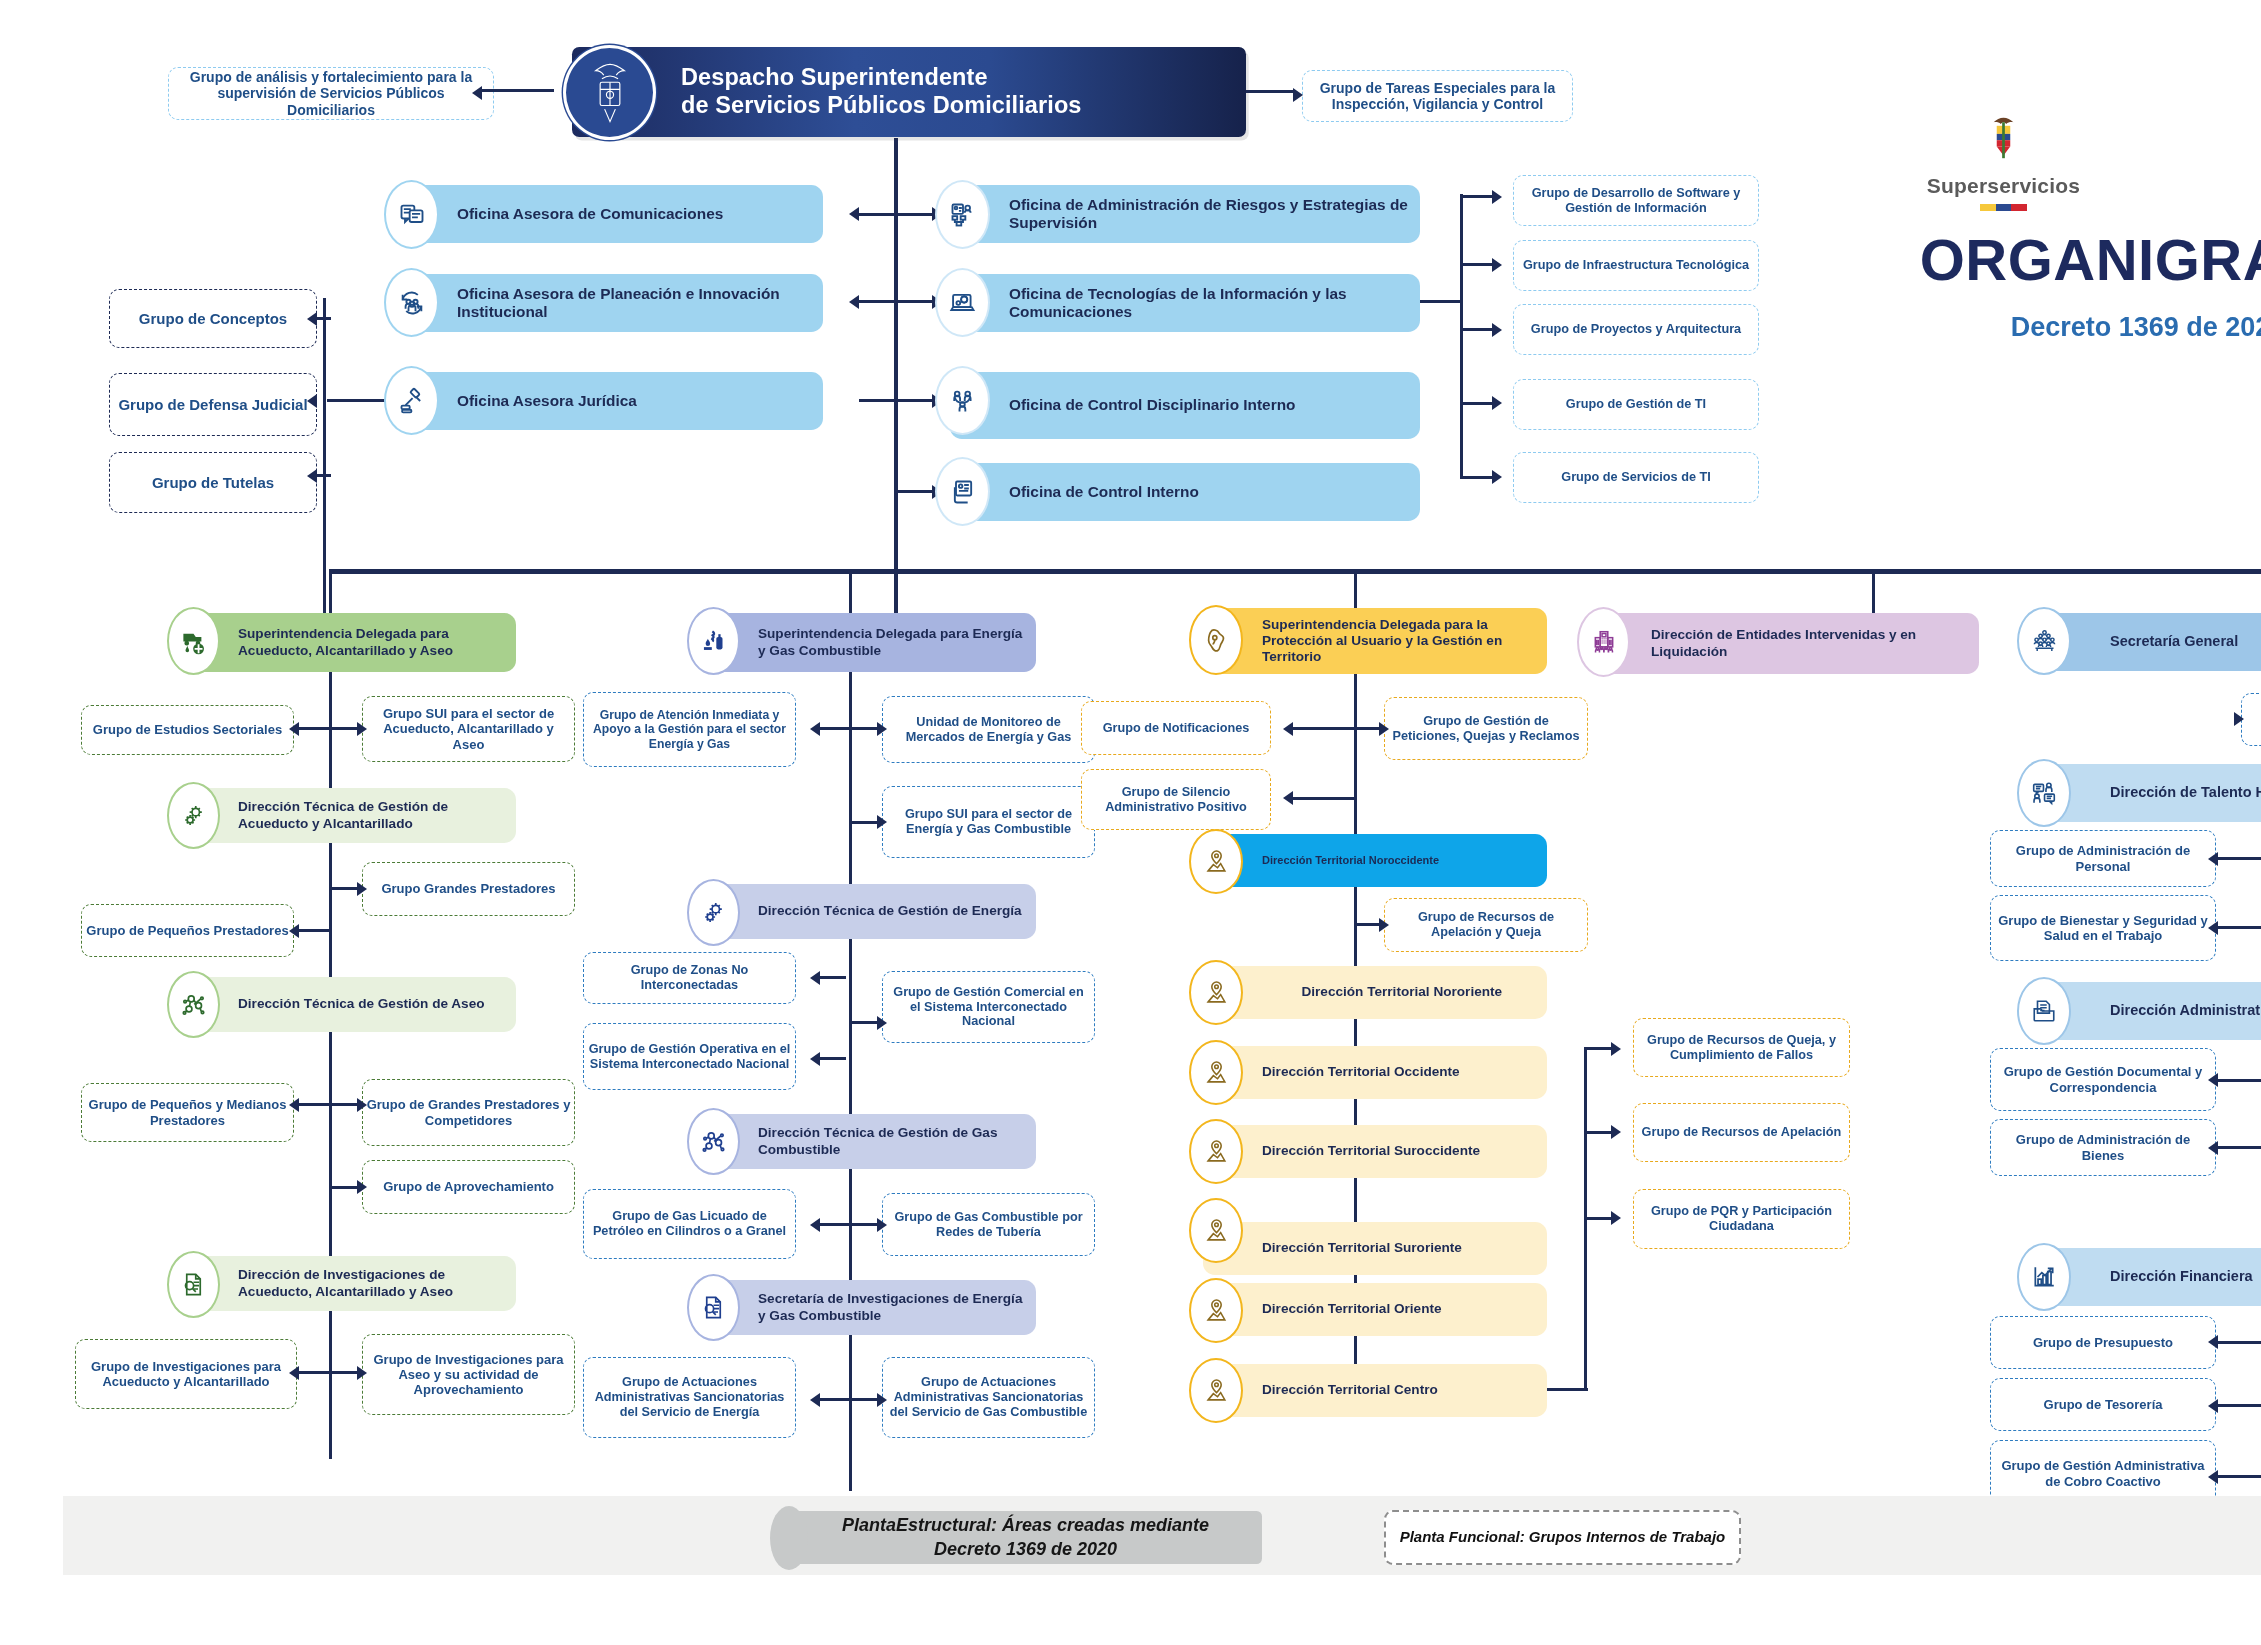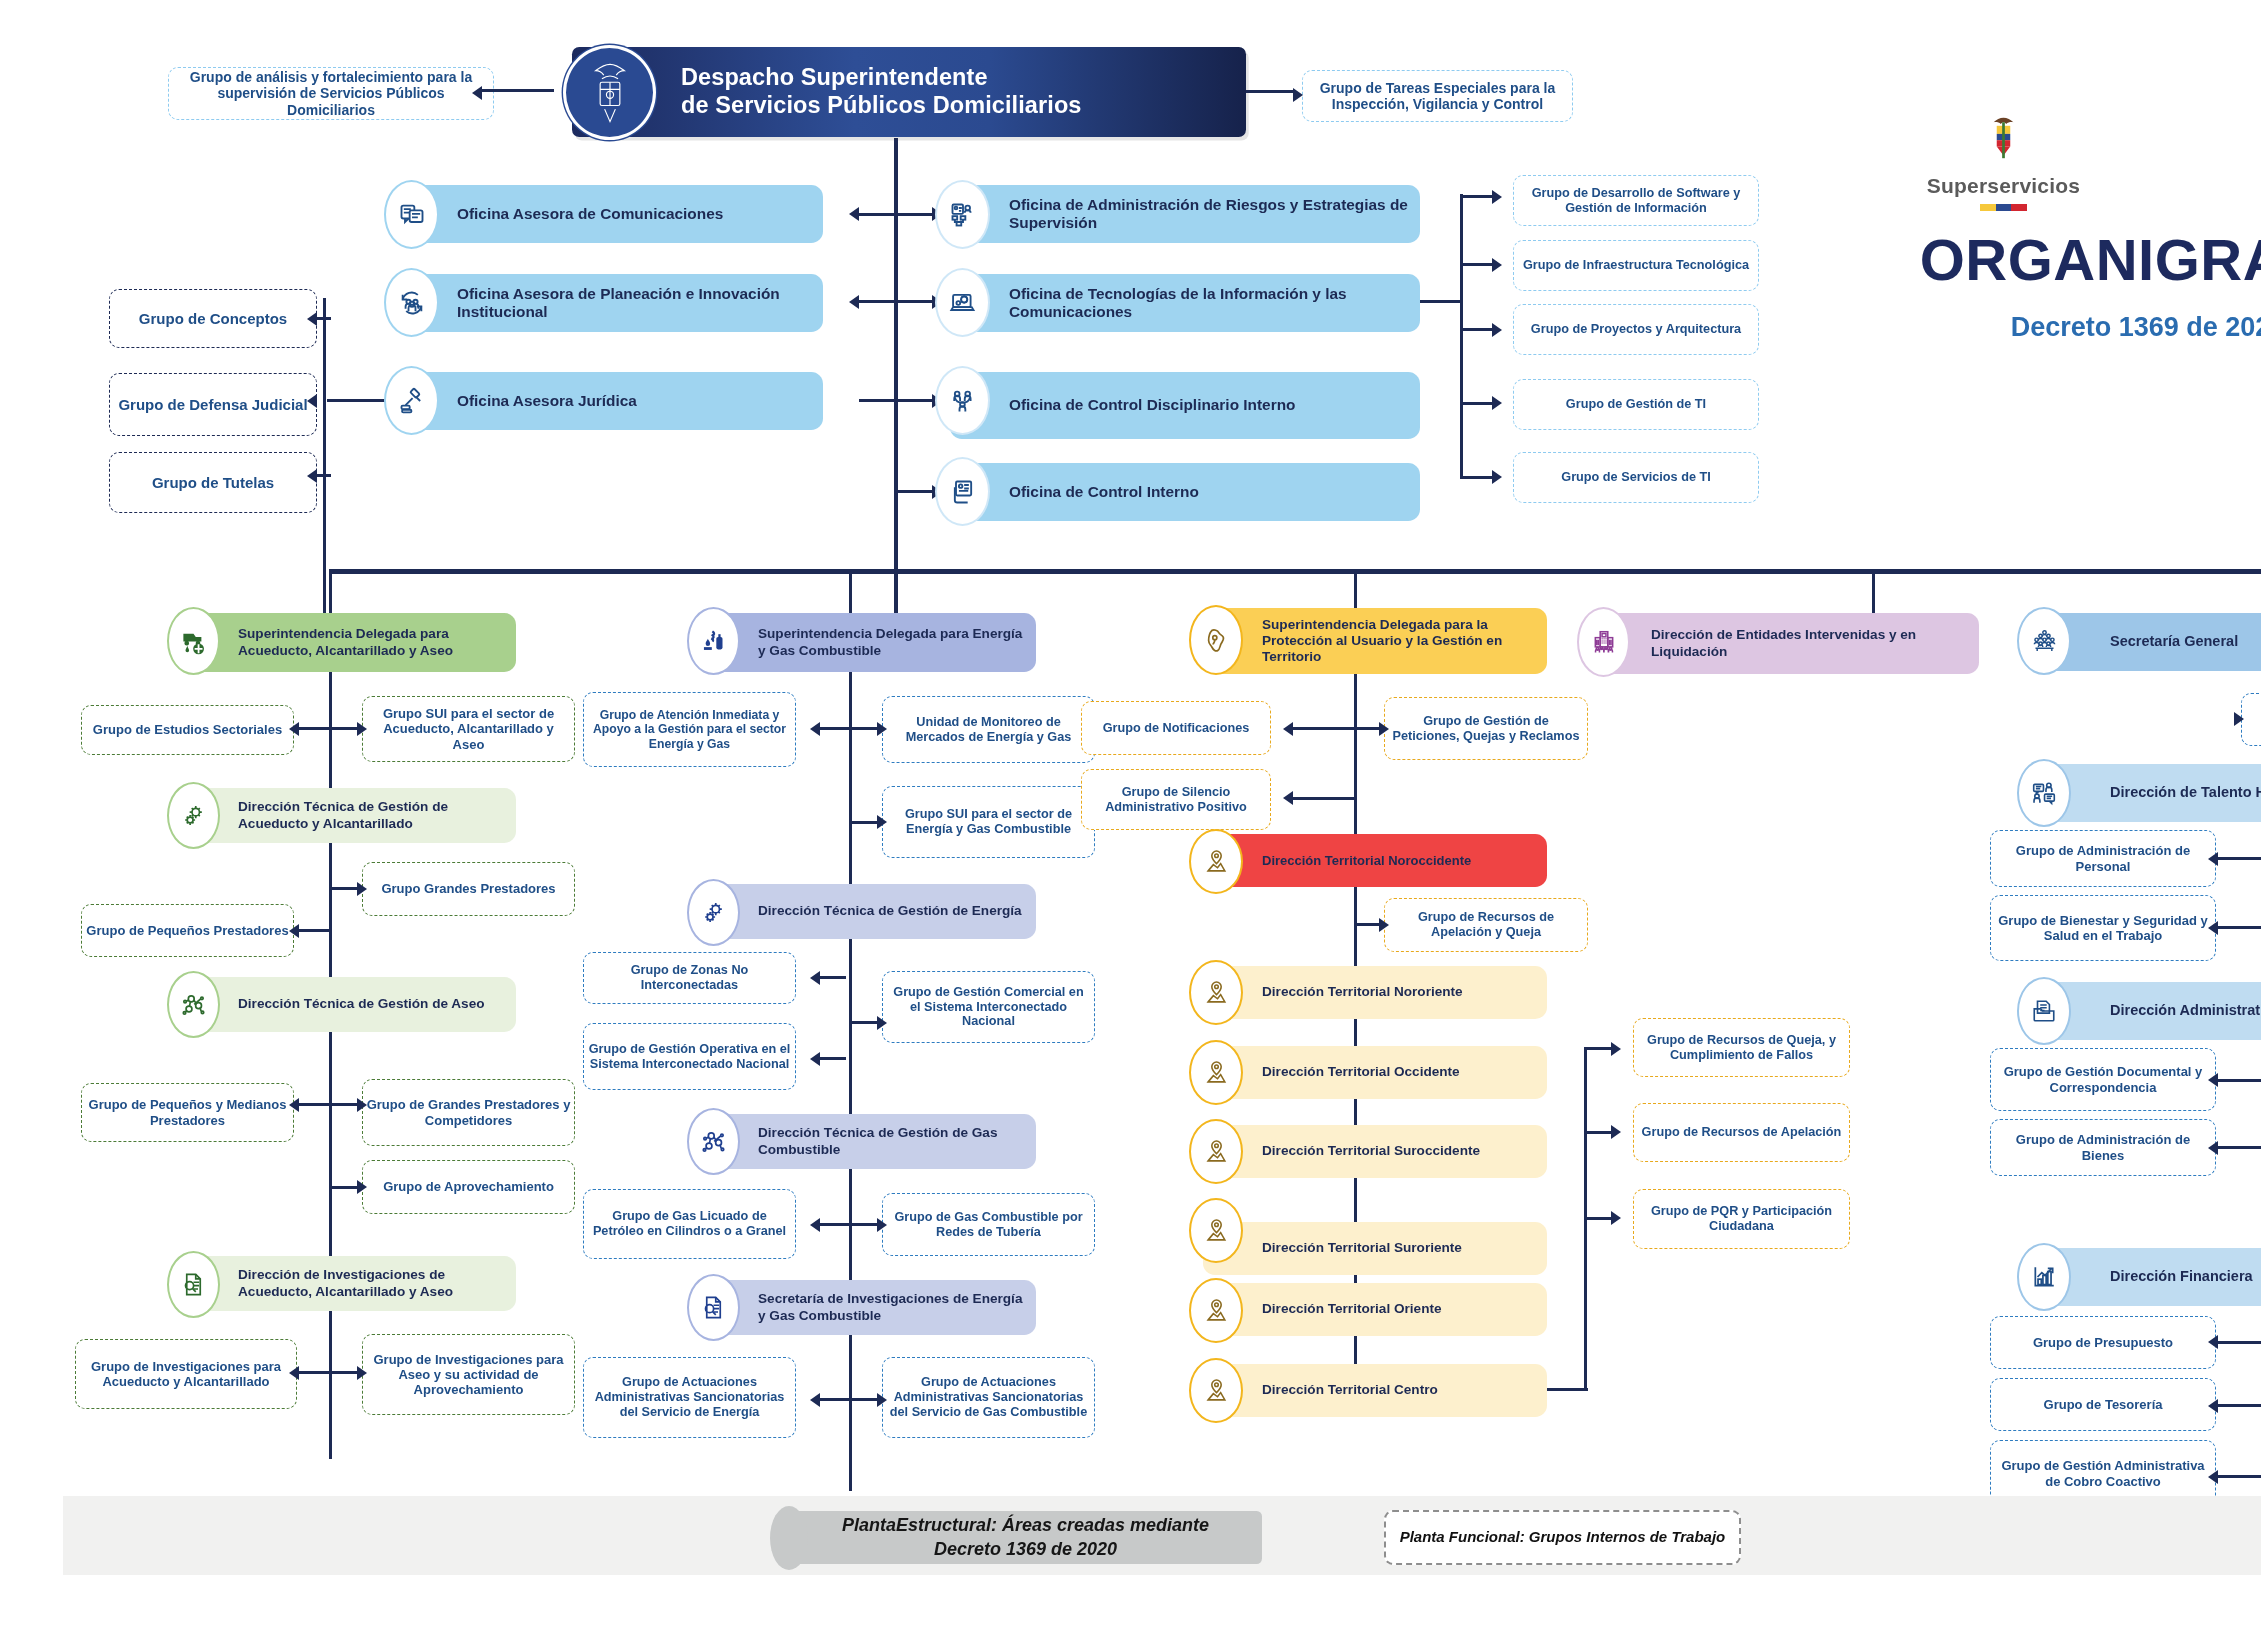--- a/index.html
+++ b/index.html
@@ -568,38 +568,38 @@
   <div class="ln hl" style="left:1293px; top:727px; width:93px;"></div>
   <div class="ar ar-l" style="left:1283px; top:722px;"></div>
   <div class="ar ar-r" style="left:1379px; top:722px;"></div>
 
   <div class="grp" style="left:1081px; top:769px; width:190px; height:61px; border-color:#e8a91d; font-size:12.7px;">
       <span>Grupo de Silencio Administrativo Positivo</span>
     </div>
   <div class="ln hl" style="left:1293px; top:797px; width:61px;"></div>
   <div class="ar ar-l" style="left:1283px; top:791px;"></div>
 
-  <div class="pill" style="left:1203px; top:834px; width:344px; height:53px; background:#ef4444; font-size:13px;align-items:center;">
+  <div class="pill" style="left:1203px; top:834px; width:344px; height:53px; background:#0ea5e9; font-size:11px;align-items:center;">
     <div class="txt" style="padding-left:59px;">Dirección Territorial Noroccidente</div>
   </div>
   <div class="medal" style="left:1189px; top:829px; width:54px; height:65px; border-width:2.7px; border-color:#f3b61d;">
     <svg width="25" height="25" viewBox="0 0 24 24" fill="none" stroke="#8a6a1f" stroke-width="1.5">
       <path d="M12 2a4.5 4.5 0 00-4.5 4.5c0 3.2 4.5 7.5 4.5 7.5s4.5-4.3 4.5-7.5A4.5 4.5 0 0012 2z"></path>
         <circle cx="12" cy="6.5" r="1.7"></circle>
       <path d="M4 21l5-6 4 3 3-4 4 7z"></path>
     </svg>
   </div>
 
   <div class="grp" style="left:1384px; top:898px; width:204px; height:54px; border-color:#e8a91d; font-size:12.7px;">
       <span>Grupo de Recursos de Apelación y Queja</span>
     </div>
   <div class="ln hl" style="left:1357px; top:923px; width:27px;"></div>
   <div class="ar ar-r" style="left:1379px; top:918px;"></div>
 
-  <div class="pill" style="left:1203px; top:966px; width:344px; height:53px; background:#fdf0cd; font-size:13.6px;">
+  <div class="pill" style="left:1203px; top:966px; width:344px; height:53px; background:#fdf0cd; font-size:13.6px;justify-content:center;">
     <div class="txt" style="padding-left:59px;">Dirección Territorial Nororiente</div>
   </div>
   <div class="medal" style="left:1189px; top:960px; width:54px; height:65px; border-width:2.7px; border-color:#f3b61d;">
     <svg width="25" height="25" viewBox="0 0 24 24" fill="none" stroke="#8a6a1f" stroke-width="1.5">
       <path d="M12 2a4.5 4.5 0 00-4.5 4.5c0 3.2 4.5 7.5 4.5 7.5s4.5-4.3 4.5-7.5A4.5 4.5 0 0012 2z"></path>
         <circle cx="12" cy="6.5" r="1.7"></circle>
       <path d="M4 21l5-6 4 3 3-4 4 7z"></path>
     </svg>
   </div>
 

